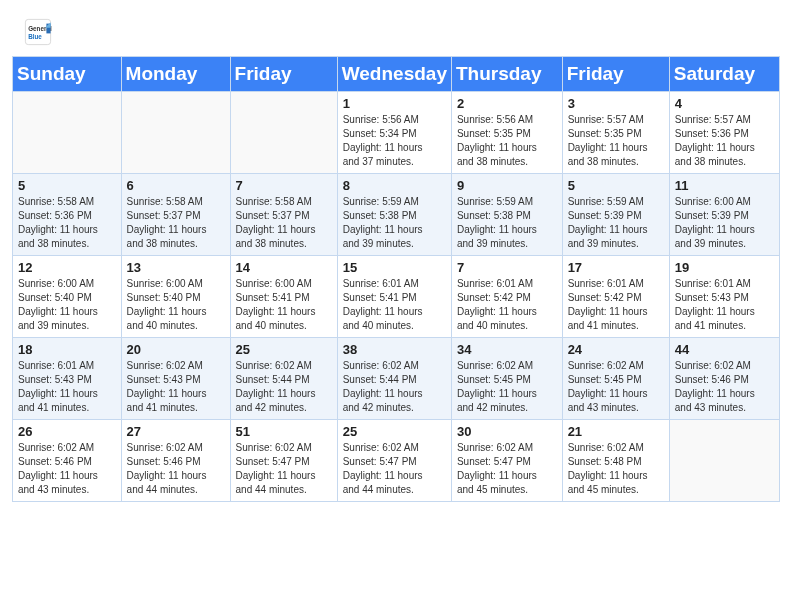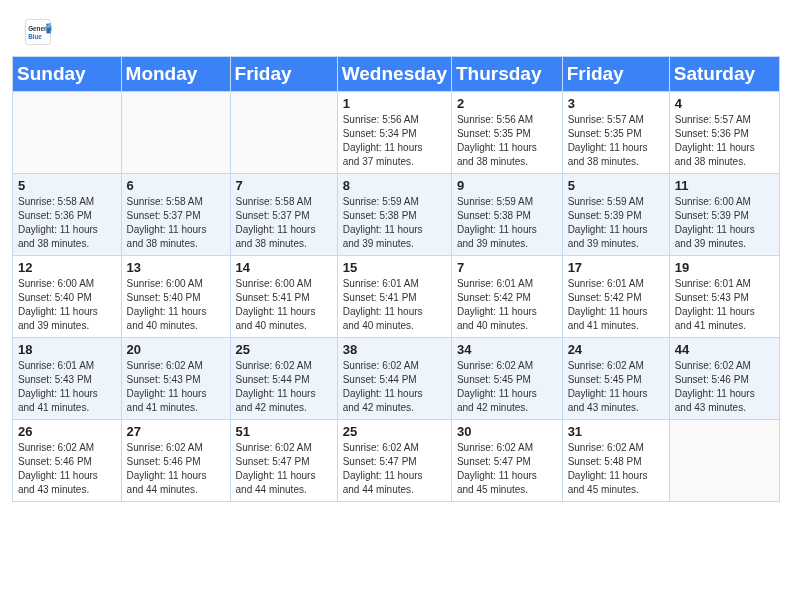--- a/index.html
+++ b/index.html
@@ -333,21 +333,21 @@
 and 44 minutes.</div>
           </td>
           <td>
             <span class="day-number">30</span>
             <div class="day-info" style="white-space: pre-line;">Sunrise: 6:02 AM
 Sunset: 5:47 PM
 Daylight: 11 hours
 and 45 minutes.</div>
           </td>
           <td>
-            <span class="day-number">31</span>
+            <span class="day-number">21</span>
             <div class="day-info" style="white-space: pre-line;">Sunrise: 6:02 AM
 Sunset: 5:48 PM
 Daylight: 11 hours
 and 45 minutes.</div>
           </td>
           <td class="empty-cell"></td>
         </tr>
       </tbody>
   </table>
 </div>

